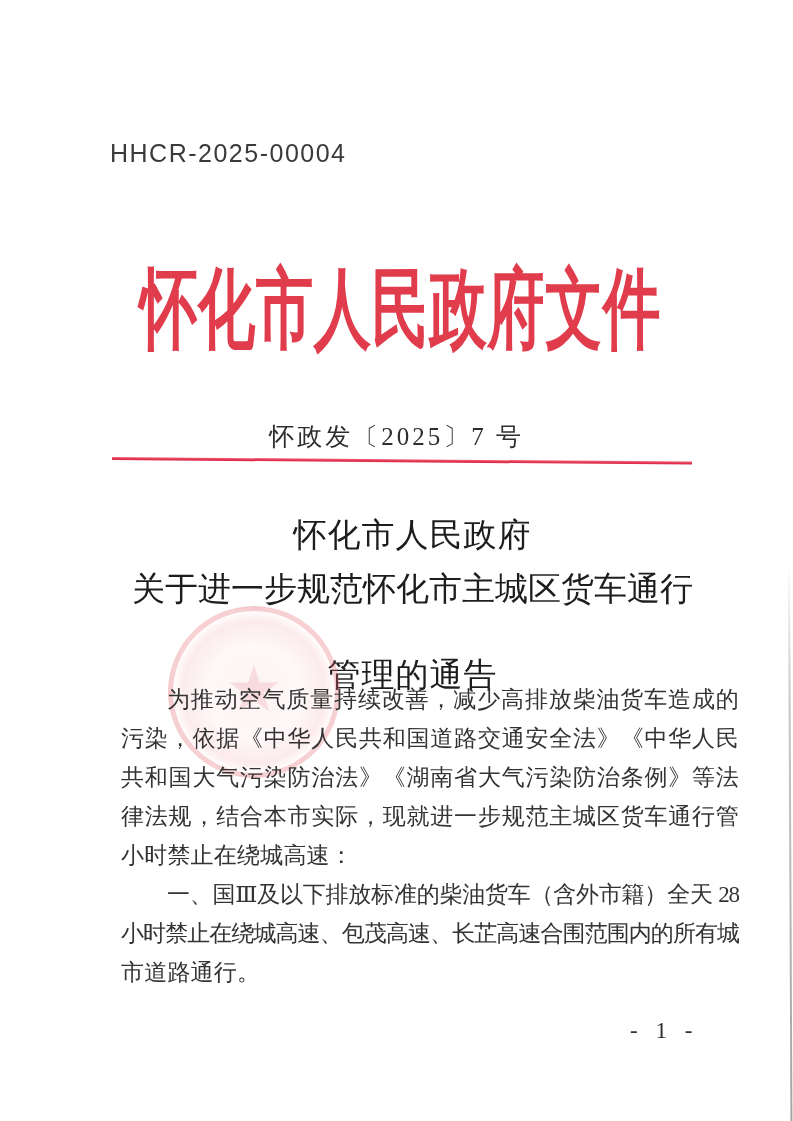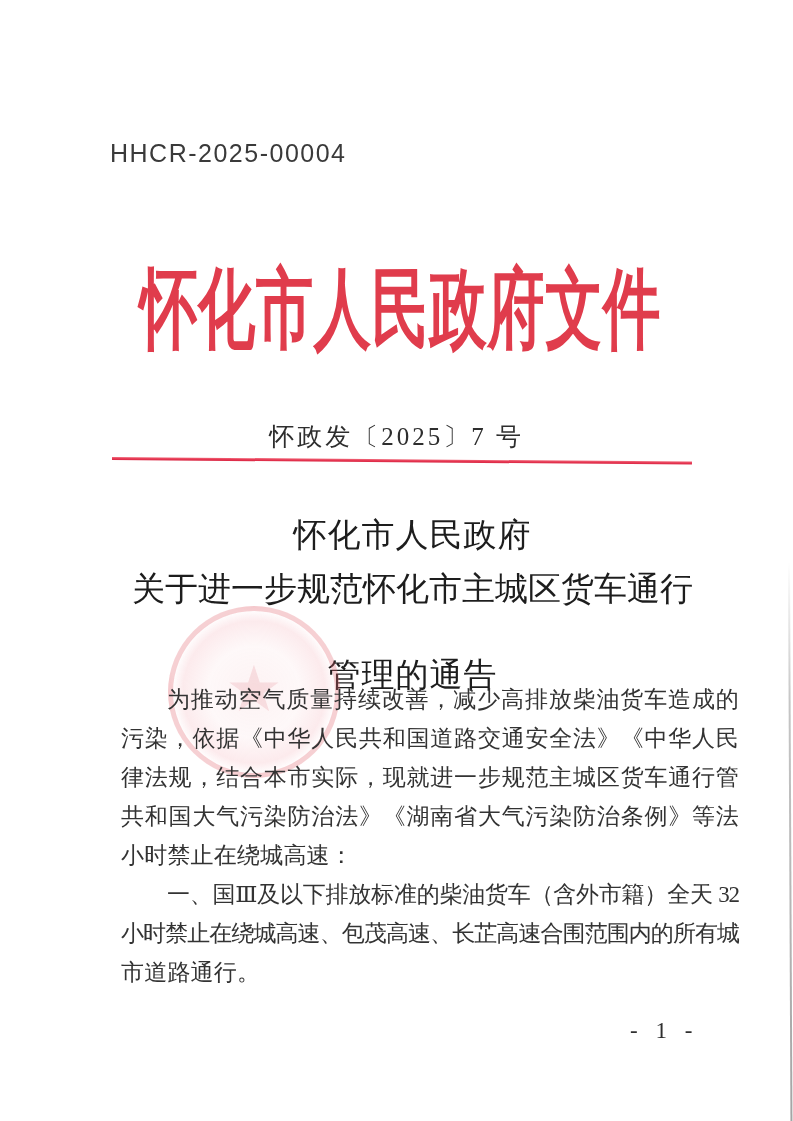--- a/index.html
+++ b/index.html
@@ -166,24 +166,24 @@
     <div class="h3">管理的通告</div>
   </div>
 
   <div class="seal">
     <span class="seal-star">★</span>
   </div>
 
   <div class="body-text">
     <div class="ln indent just">为推动空气质量持续改善，减少高排放柴油货车造成的</div>
     <div class="ln just">污染，依据《中华人民共和国道路交通安全法》《中华人民</div>
+    <div class="ln just">共和国大气污染防治法》《湖南省大气污染防治条例》等法</div>
     <div class="ln just">律法规，结合本市实际，现就进一步规范主城区货车通行管</div>
-    <div class="ln just">共和国大气污染防治法》《湖南省大气污染防治条例》等法</div>
     <div class="ln">小时禁止在绕城高速：</div>
-    <div class="ln indent just tight">一、国Ⅲ及以下排放标准的柴油货车（含外市籍）全天 32</div>
+    <div class="ln indent just tight">一、国Ⅲ及以下排放标准的柴油货车（含外市籍）全天 28</div>
     <div class="ln just tight">小时禁止在绕城高速、包茂高速、长芷高速合围范围内的所有城</div>
     <div class="ln">市道路通行。</div>
   </div>
 
   <div class="page-num">- 1 -</div>
 
   <div class="scan-edge"></div>
 
 </div>
 

